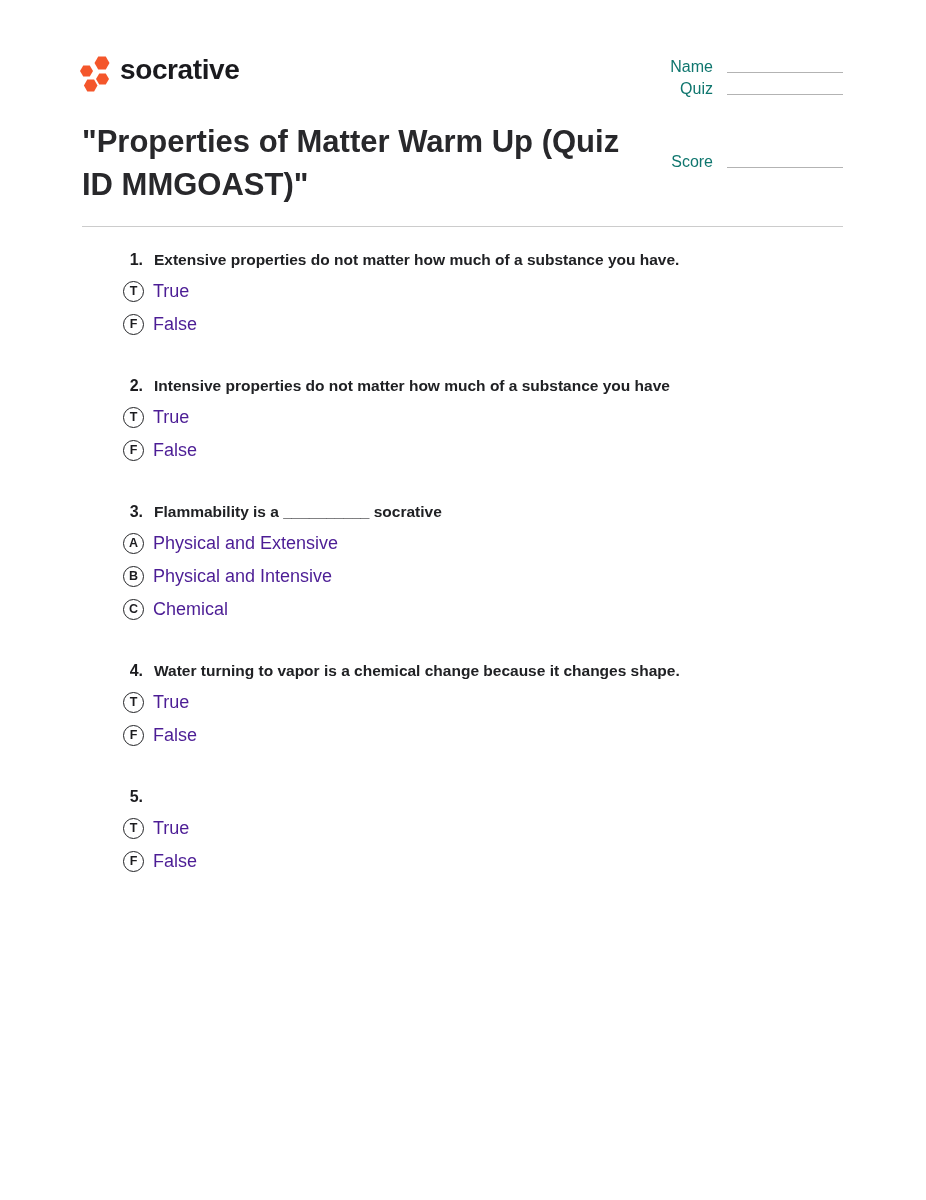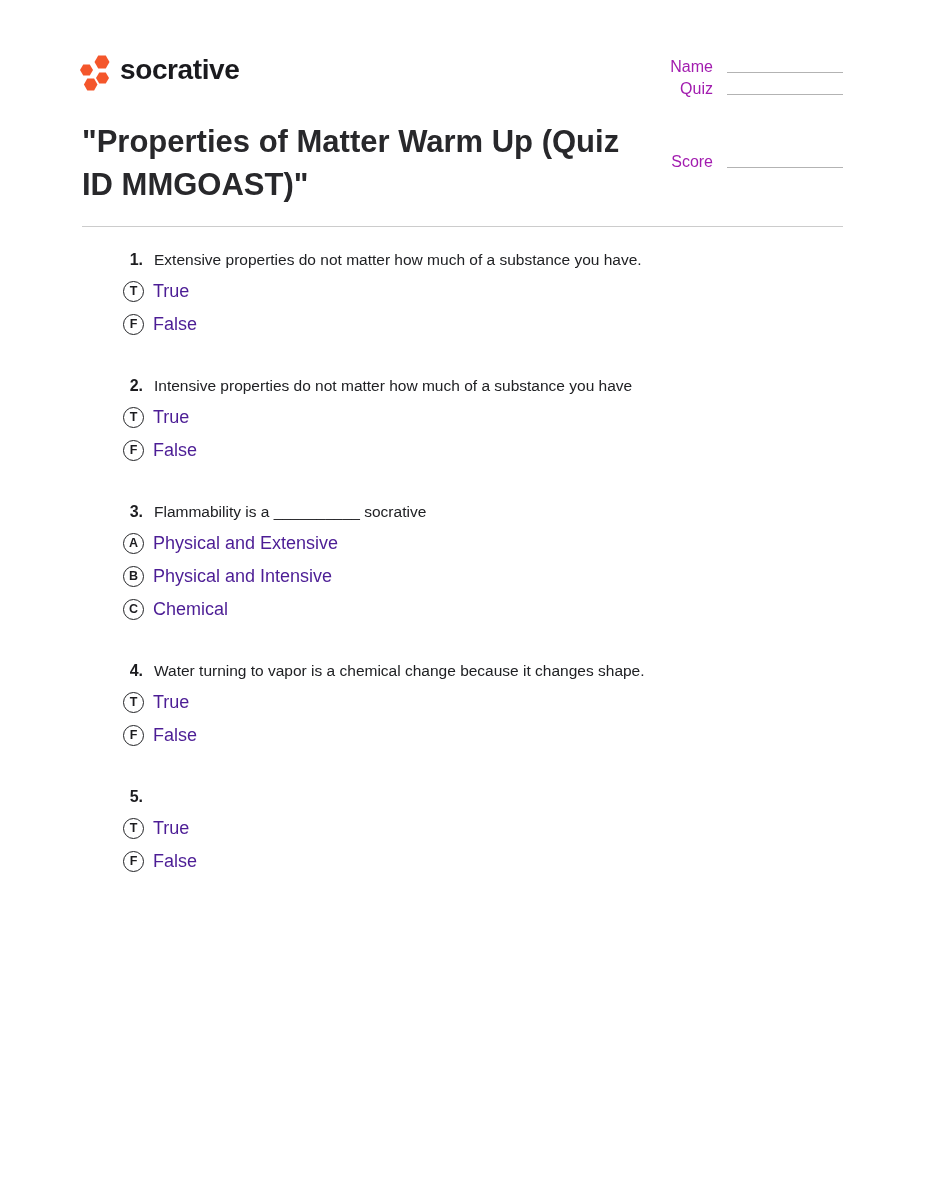--- a/index.html
+++ b/index.html
@@ -16,21 +16,21 @@
     color: #212225;
     overflow: hidden;
   }
 
   
   .logo {
     position: absolute;
     left: 79px;
     top: 50px;
     display: flex;
-    align-items: center;
+    align-items: flex-end;
   }
   .logo-mark {
     width: 36px;
     height: 40px;
     display: block;
   }
   .logotype {
     font-size: 28px;
     font-weight: 700;
     letter-spacing: -0.4px;
@@ -46,21 +46,21 @@
     right: 83px;
     display: flex;
     align-items: flex-end;
   }
   .field-row.name-row  { top: 56px; }
   .field-row.date-row  { top: 78px; }
   .field-row.score-row { top: 151px; justify-content: space-between; }
   .field-label {
     font-size: 16px;
     line-height: 21px;
-    color: #a21caf;
+    color: #0f766e;
   }
   .field-line {
     width: 116px;
     border-bottom: 1px solid #b3b3b3;
     margin-left: 14px;
     margin-bottom: 4px;
     height: 0;
   }
 
   
@@ -104,20 +104,21 @@
     font-weight: 700;
     font-size: 16px;
     color: #1c1c1f;
     line-height: 20px;
   }
   .q-text {
     margin-left: 11px;
     font-size: 15.5px;
     line-height: 20px;
     color: #202124;
+    font-weight: bold;
   }
   .option {
     display: flex;
     align-items: center;
     margin-left: 41px;
     margin-top: 10px;
     height: 23px;
   }
   .bubble {
     flex: 0 0 19px;

